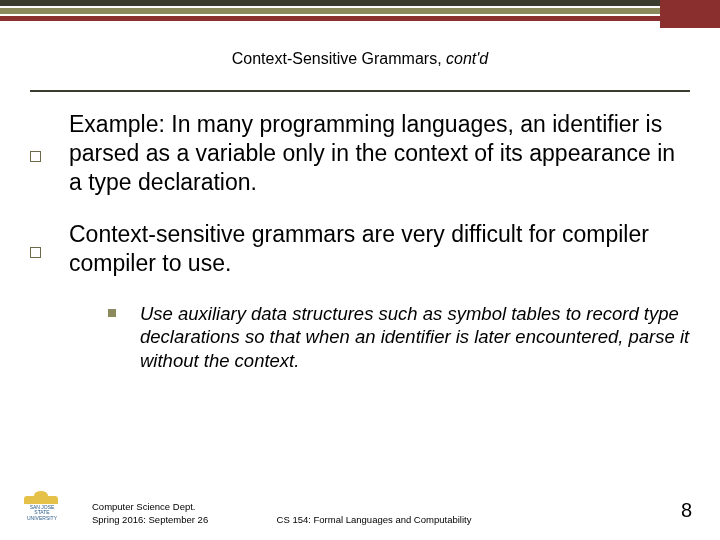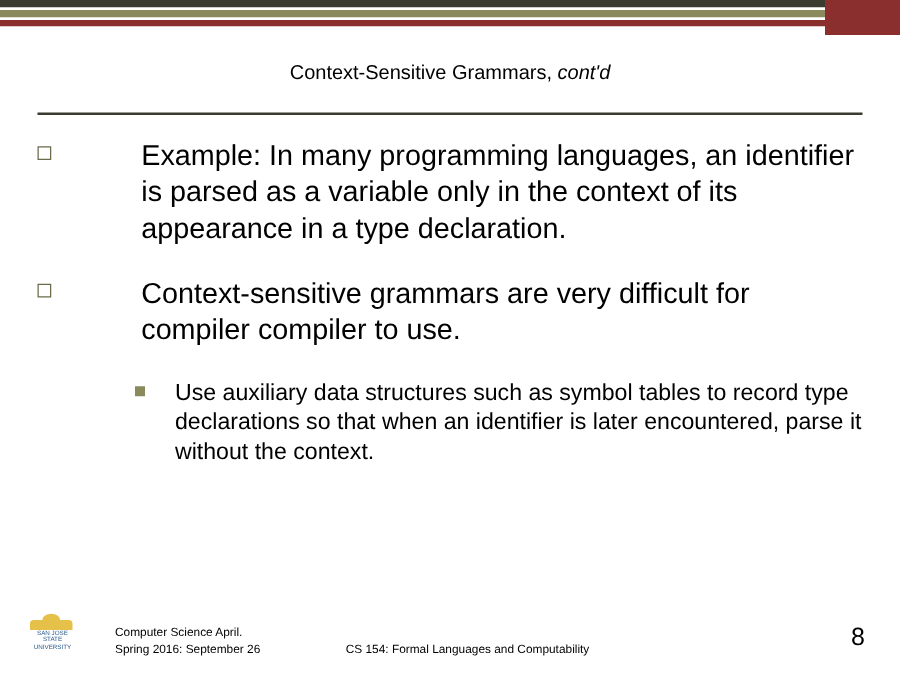--- a/index.html
+++ b/index.html
@@ -43,41 +43,41 @@
     background: #3b3b2f;
   }
   .content {
     position: absolute;
     top: 110px;
     left: 30px;
     right: 30px;
   }
   .bullet-item {
     display: flex;
-    align-items: flex-start;
+    align-items: center;
     margin-bottom: 24px;
-    gap: 44px;
   }
   .bullet-box {
     width: 11px; height: 11px;
     border: 1.5px solid #6b6b4a;
     margin-top: 7px;
     margin-right: 28px;
     flex-shrink: 0;
   }
   .bullet-text {
     font-size: 23px;
     line-height: 1.25;
     color: #000;
   }
   .sub-item {
     display: flex;
     align-items: flex-start;
     margin-left: 78px;
     margin-top: 16px;
+    font-style: italic;
   }
   .sub-box {
     width: 8px; height: 8px;
     background: #8a8a5c;
     margin-top: 7px;
     margin-right: 24px;
     flex-shrink: 0;
   }
   .sub-text {
     font-size: 18.5px;
@@ -181,20 +181,20 @@
 
 </div>
 
 <div class="footer">
   <div class="logo">
     <div class="logo-top"></div>
     <div class="logo-text">SAN JOSE STATE</div>
     <div class="logo-text">UNIVERSITY</div>
   </div>
   <div class="footer-left">
-    <div>Computer Science April.</div>
+    <div>Computer Science Dept.</div>
     <div>Spring 2016: September 26</div>
   </div>
   <div class="footer-center">
     <div>CS 154: Formal Languages and Computability</div>
   </div>
   <div class="page-num">8</div>
 </div>
 
 </body></html>

